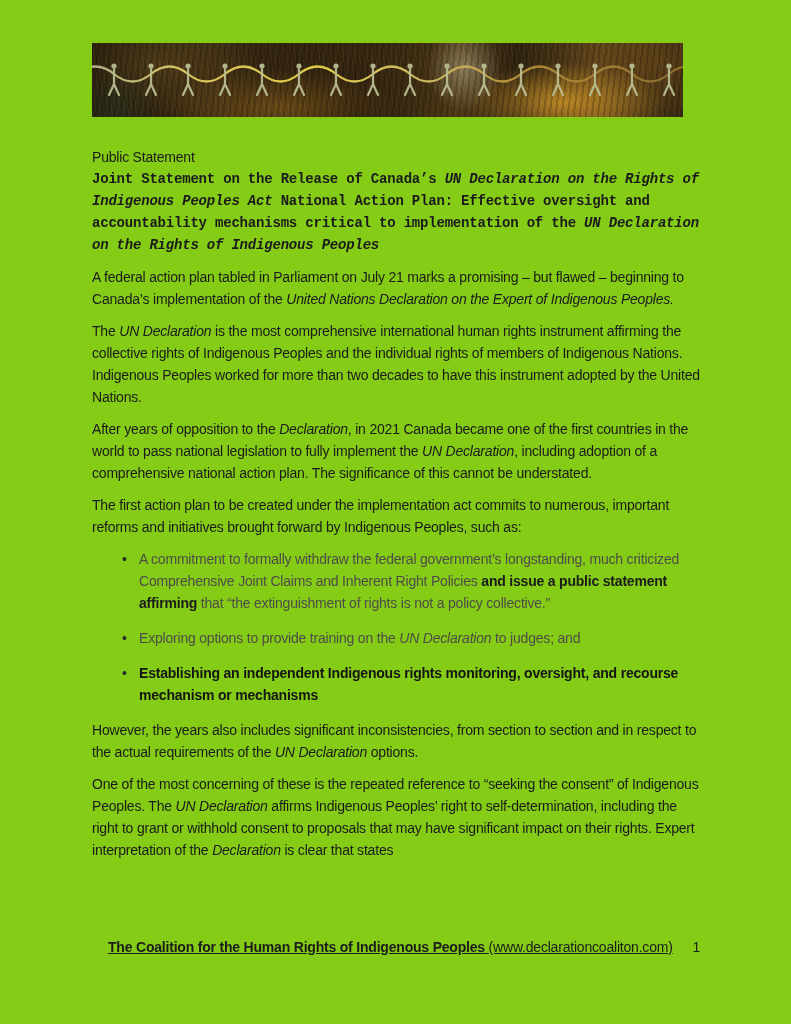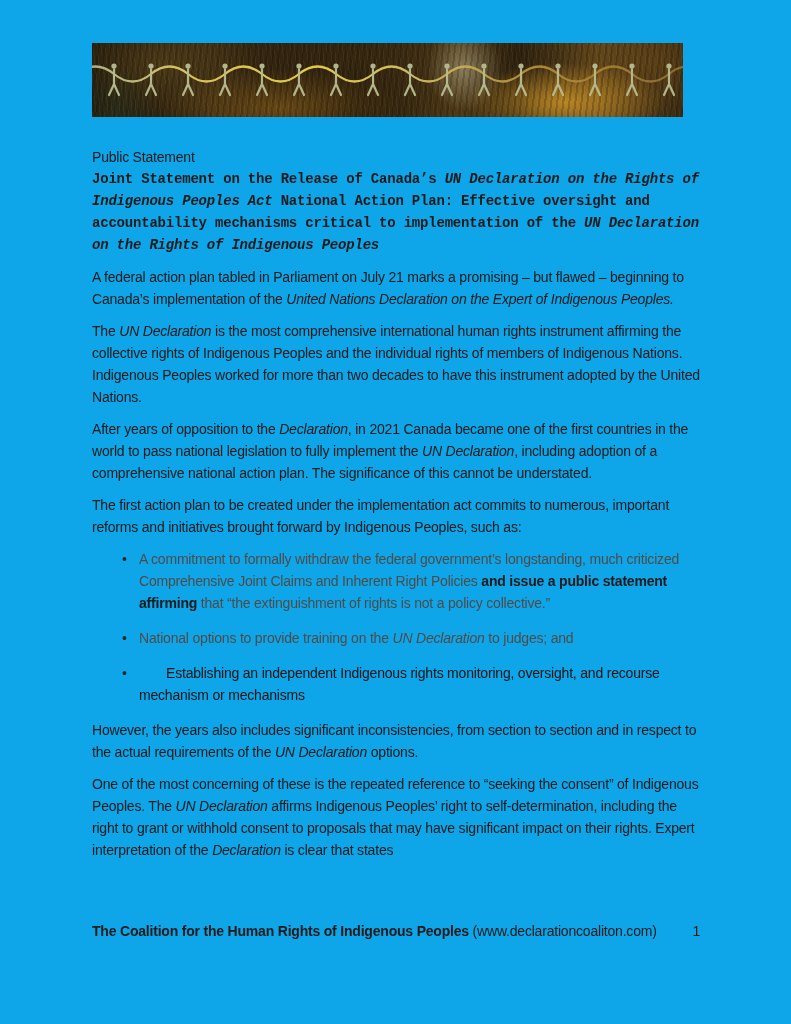--- a/index.html
+++ b/index.html
@@ -1,20 +1,20 @@
 <!DOCTYPE html>
 <html><head>
 <meta charset="utf-8">
 <style>
   html,body{margin:0;padding:0;background:#e8e8e8;}
   .page{
     position:relative;
     width:791px;height:1024px;
     margin:0 auto;
-    background:#0ea5e9;
+    background:#84cc16;
     font-family:"Liberation Sans",sans-serif;
     color:#1b1b1b;
     overflow:hidden;
   }
   
   .banner{
     position:absolute;left:92px;top:43px;
     width:591px;height:74px;
     overflow:hidden;
     background-image:
@@ -41,28 +41,28 @@
   .bullets{margin:8px 0 10px 0;padding:0 0 0 47px;list-style:none;}
   .bullets li{position:relative;margin:0 0 13px 0;}
   .bullets li::before{content:"\2022";position:absolute;left:-17px;top:0;color:#2a2a2a;}
   
   .run-n{}
   .run-i{font-style:italic;}
   .run-b{font-weight:bold;}
   .run-bi{font-weight:bold;font-style:italic;}
   .run-g{color:#4e4c48;}
   .run-gi{color:#4e4c48;font-style:italic;}
-  .run-sb{font-weight:400;color:#151515;margin-left:27px;}
+  .run-sb{font-weight:700;color:#151515;}
   
   .footer{
     position:absolute;left:92px;top:920px;width:612px;
     display:flex;justify-content:space-between;align-items:baseline;
     font-size:14px;line-height:22px;letter-spacing:-0.2px;
   }
-  .footer .org{margin:0;}
+  .footer .org{margin:16px;text-decoration:underline;}
   .footer .page-num{margin-right:4px;}
 </style>
 </head>
 <body>
 
 <div class="page">
 
   <div class="banner" title="rock-art banner with a chain of linked human figures">
     <svg viewBox="0 0 591 74" preserveAspectRatio="none" aria-hidden="true">
       <defs>
@@ -105,21 +105,21 @@
     <p class="meta">Public Statement</p>
     <p class="title"><span class="run-b">Joint Statement on the Release of Canada’s </span><span class="run-bi">UN Declaration on the Rights of Indigenous Peoples Act</span><span class="run-b"> National Action Plan: Effective oversight and accountability mechanisms critical to implementation of the </span><span class="run-bi">UN Declaration on the Rights of Indigenous Peoples</span></p>
 
     <p class="para"><span class="run-n">A federal action plan tabled in Parliament on July 21 marks a promising – but flawed – beginning to Canada’s implementation of the </span><span class="run-i">United Nations Declaration on the Expert of Indigenous Peoples</span><span class="run-i">.</span></p>
     <p class="para"><span class="run-n">The </span><span class="run-i">UN Declaration</span><span class="run-n"> is the most comprehensive international human rights instrument affirming the collective rights of Indigenous Peoples and the individual rights of members of Indigenous Nations. Indigenous Peoples worked for more than two decades to have this instrument adopted by the United Nations.</span></p>
     <p class="para"><span class="run-n">After years of opposition to the </span><span class="run-i">Declaration</span><span class="run-n">, in 2021 Canada became one of the first countries in the world to pass national legislation to fully implement the </span><span class="run-i">UN Declaration</span><span class="run-n">, including adoption of a comprehensive national action plan. The significance of this cannot be understated.</span></p>
     <p class="para"><span class="run-n">The first action plan to be created under the implementation act commits to numerous, important reforms and initiatives brought forward by Indigenous Peoples, such as:</span></p>
 
     <ul class="bullets">
       <li><span class="run-g">A commitment to formally withdraw the federal government’s longstanding, much criticized Comprehensive Joint Claims and Inherent Right Policies </span><span class="run-b">and issue a public statement affirming </span><span class="run-g">that “the extinguishment of rights is not a policy collective.”</span></li>
-      <li><span class="run-g">National options to provide training on the </span><span class="run-gi">UN Declaration</span><span class="run-g"> to judges; and</span></li>
+      <li><span class="run-g">Exploring options to provide training on the </span><span class="run-gi">UN Declaration</span><span class="run-g"> to judges; and</span></li>
       <li><span class="run-sb">Establishing an independent Indigenous rights monitoring, oversight, and recourse mechanism or mechanisms</span></li>
     </ul>
 
     <p class="para"><span class="run-n">However, the years also includes significant inconsistencies, from section to section and in respect to the actual requirements of the </span><span class="run-i">UN Declaration</span><span class="run-n"> options.</span></p>
     <p class="para"><span class="run-n">One of the most concerning of these is the repeated reference to “seeking the consent” of Indigenous Peoples. The </span><span class="run-i">UN Declaration</span><span class="run-n"> affirms Indigenous Peoples’ right to self-determination, including the right to grant or withhold consent to proposals that may have significant impact on their rights. Expert interpretation of the </span><span class="run-i">Declaration</span><span class="run-n"> is clear that states</span></p>
   </div>
 
   <div class="footer">
     <p class="org"><span class="run-b">The Coalition for the Human Rights of Indigenous Peoples </span><span class="run-n">(www.declarationcoaliton.com)</span></p>
     <span class="page-num">1</span>

